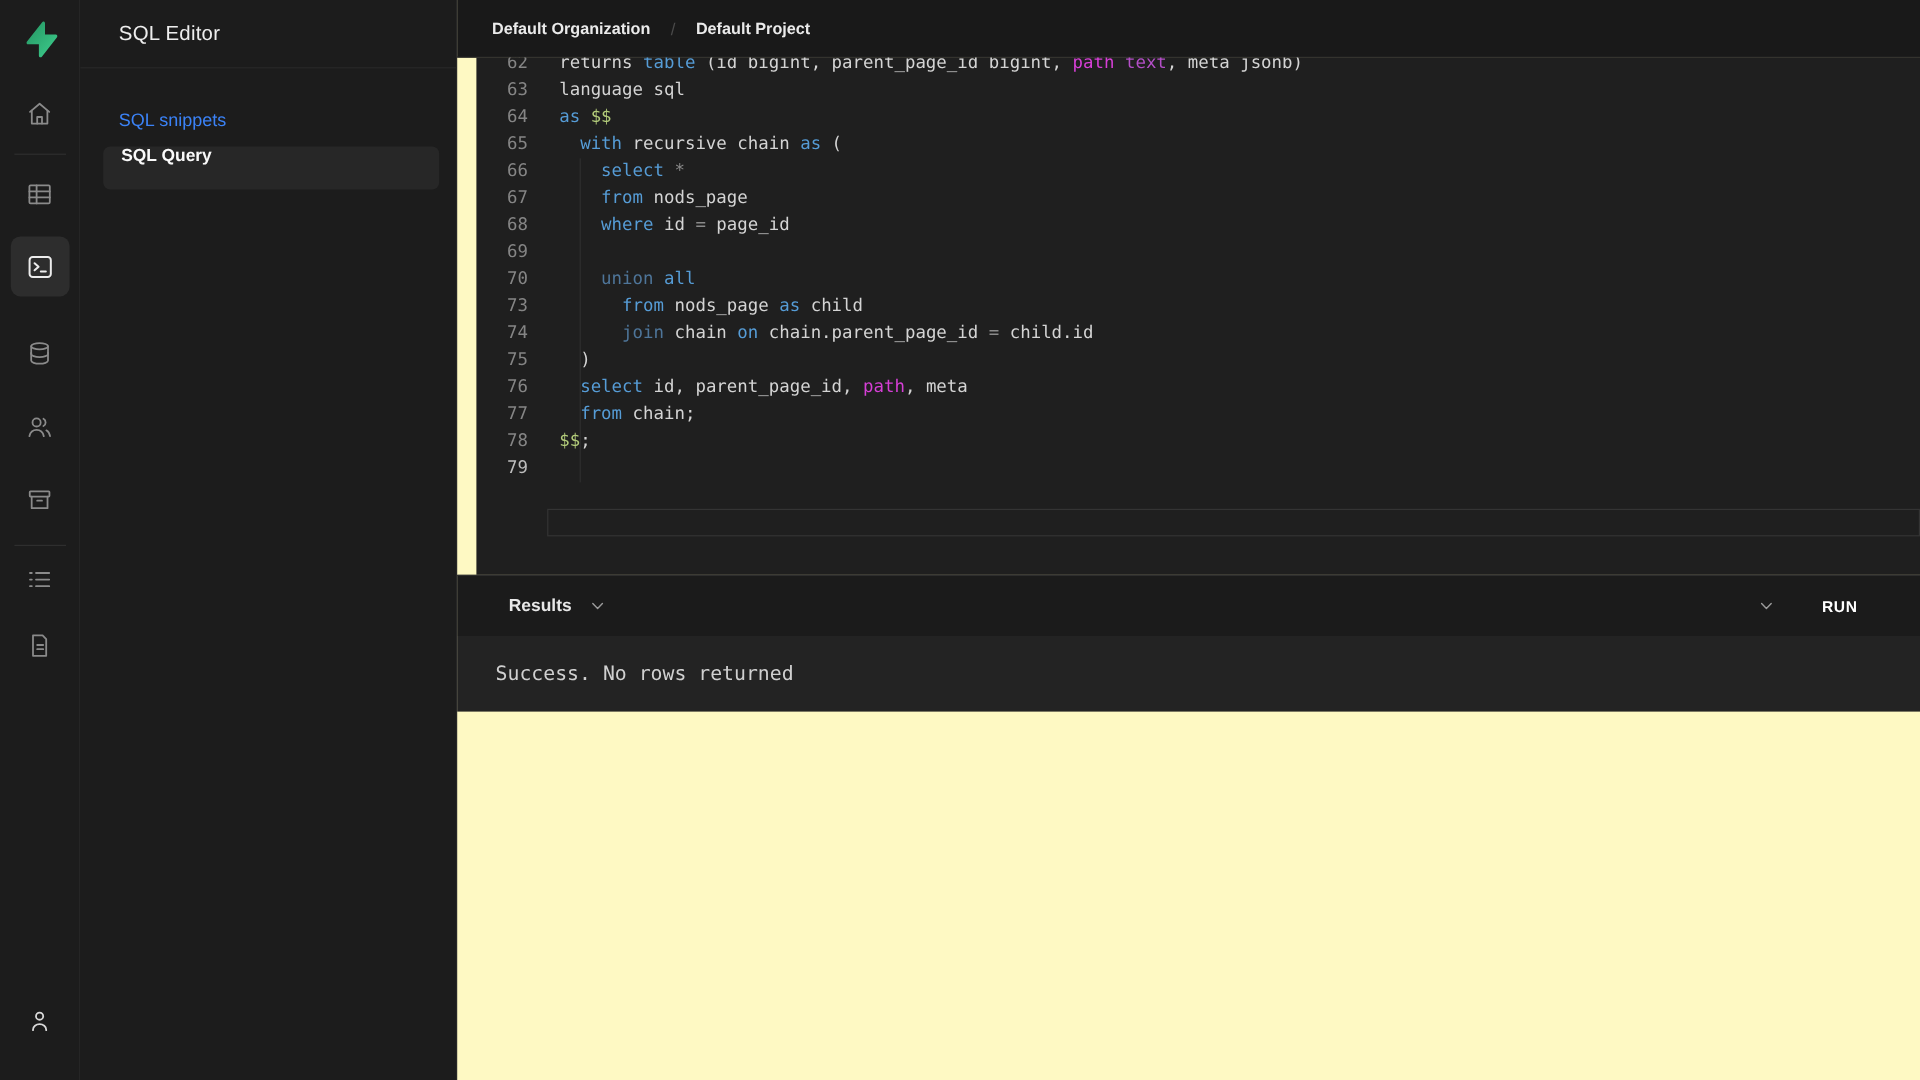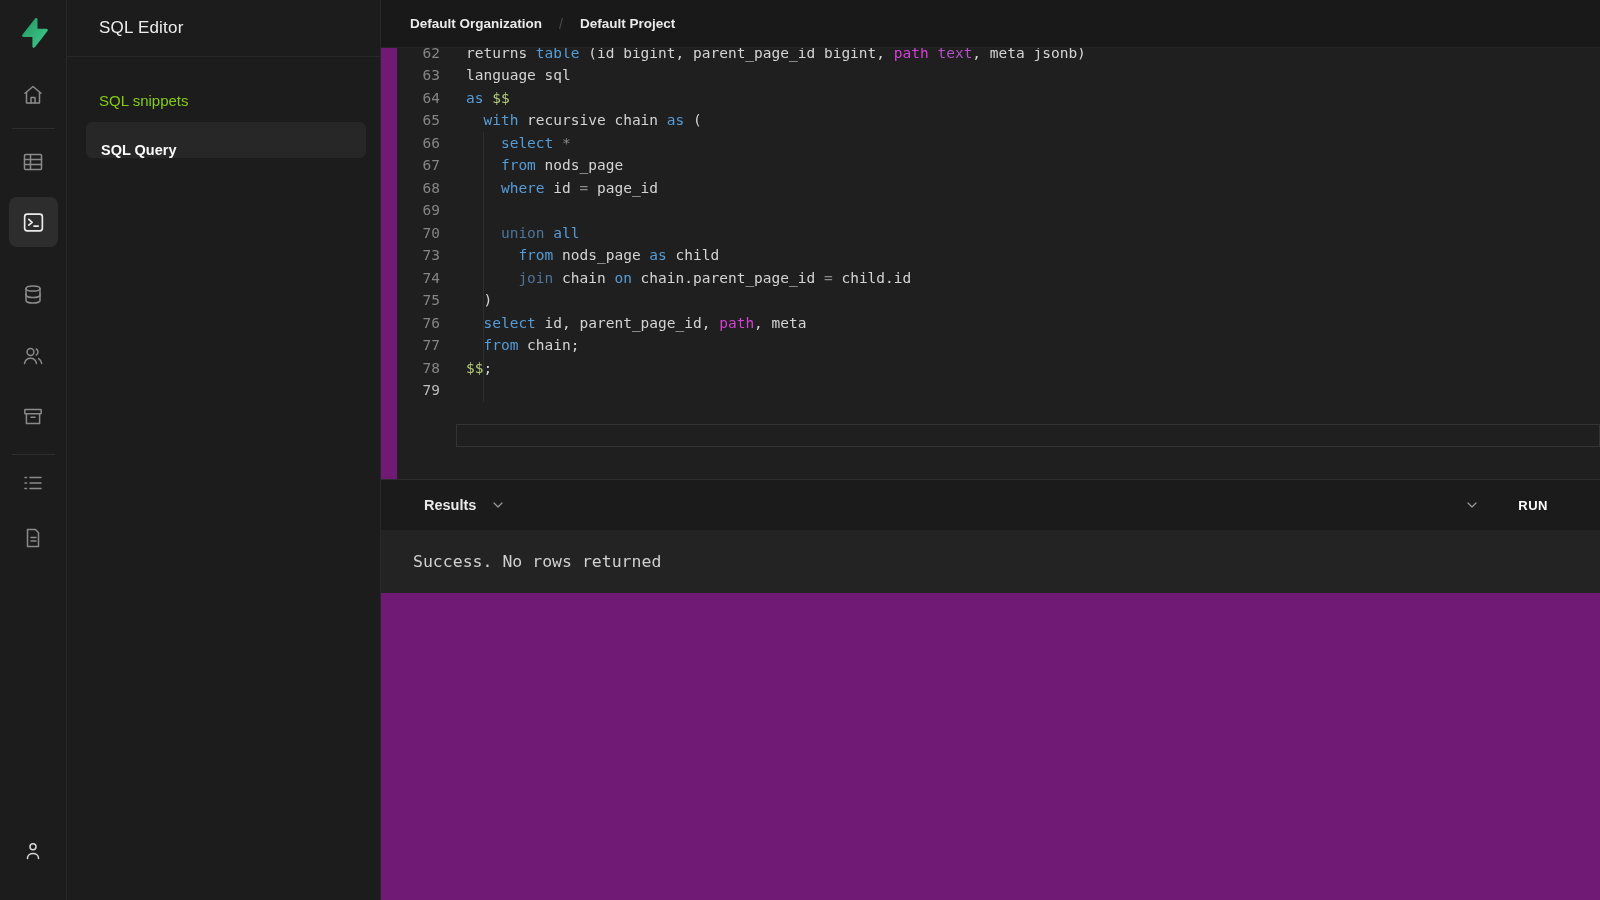--- a/index.html
+++ b/index.html
@@ -11,26 +11,26 @@
   .rail-btn { position:absolute; left:0; width:66px; display:flex; justify-content:center; cursor:pointer; }
   .rail-btn svg { stroke:#8a8a8a; fill:none; stroke-width:1.5; stroke-linecap:round; stroke-linejoin:round; }
   .rail-divider { position:absolute; left:12px; width:43px; height:1px; background:#2e2e2e; }
   .rail-selected { position:absolute; left:9px; top:197px; width:49px; height:50px; background:#2d2d2d; border-radius:8px; display:flex; align-items:center; justify-content:center; cursor:pointer; }
   .rail-selected svg { stroke:#ececec; fill:none; stroke-width:1.6; stroke-linecap:round; stroke-linejoin:round; }
 
   
   .sidebar { position:absolute; left:67px; top:0; width:314px; height:900px; background:#1c1c1c; border-right:1px solid #282828; }
   .sidebar-header { height:57px; border-bottom:1px solid #282828; display:flex; align-items:center; padding-left:32px; }
   .sidebar-title { font-size:17px; font-weight:400; color:#ededed; letter-spacing:.2px; }
-  .section-label { margin:35px 0 0 32px; font-size:15px; color:#84cc16; }
-  .snippet-item { margin:13px 14px 0 19px; height:36px; background:#272727; border-radius:6px; display:flex; align-items:flex-end; padding-left:15px; cursor:pointer; }
+  .section-label { margin:35px 0 0 32px; font-size:15px; color:#3b82f6; }
+  .snippet-item { margin:13px 14px 0 19px; height:36px; background:#272727; border-radius:6px; display:flex; align-items:flex-start; padding-left:15px; cursor:pointer; }
   .snippet-item span { font-size:14.5px; font-weight:700; color:#fafafa; }
 
   
-  .main { position:absolute; left:381px; top:0; width:1219px; height:900px; background:#701a75; }
+  .main { position:absolute; left:381px; top:0; width:1219px; height:900px; background:#fef9c3; }
   .main-header { height:48px; background:#191919; border-bottom:1px solid #242424; display:flex; align-items:center; padding-left:29px; }
   .crumb { font-size:13.5px; font-weight:700; color:#eaeaea; cursor:pointer; }
   .crumb-sep { color:#4a4a4a; font-size:14px; margin:0 17px; font-weight:400; }
 
   
   .editor { position:absolute; top:48px; left:16px; width:1219px; height:431px; background:#1f1f1f; overflow:hidden; }
   .lines { position:absolute; top:-6.5px; left:0; width:100%; }
   .code-line { display:flex; height:22.5px; font-family:"DejaVu Sans Mono",monospace; font-size:14.5px; line-height:22.5px; }
   .ln { flex:0 0 59px; text-align:right; padding-right:16px; color:#858585; }
   .code { padding-left:10px; white-space:pre; color:#d4d4d4; }

